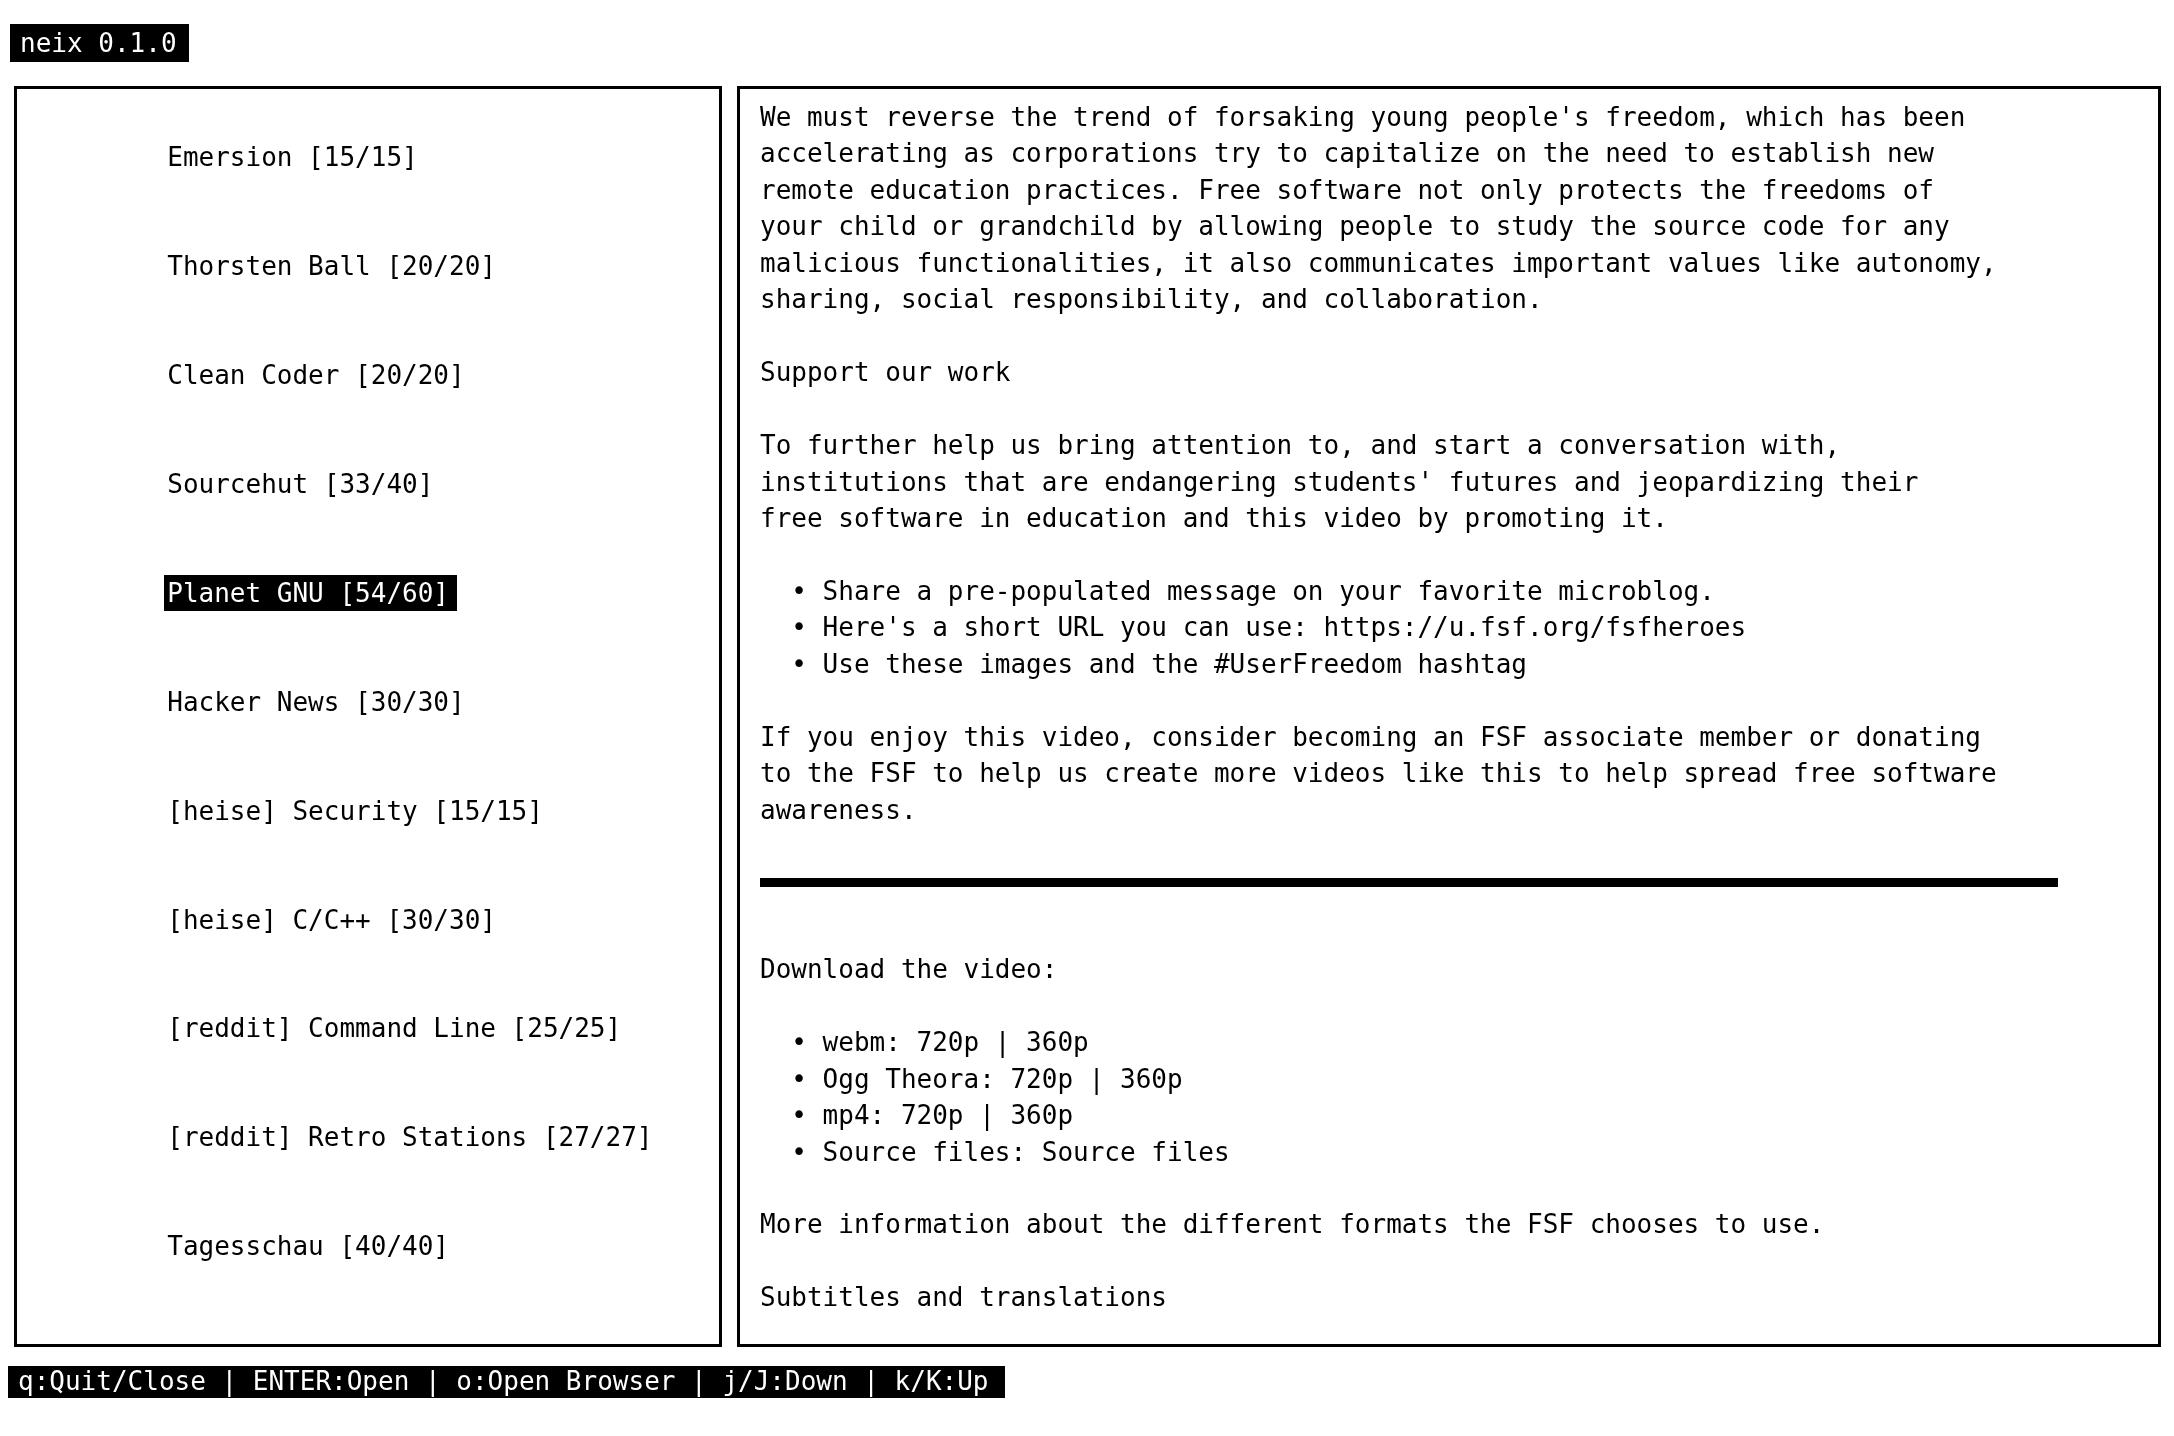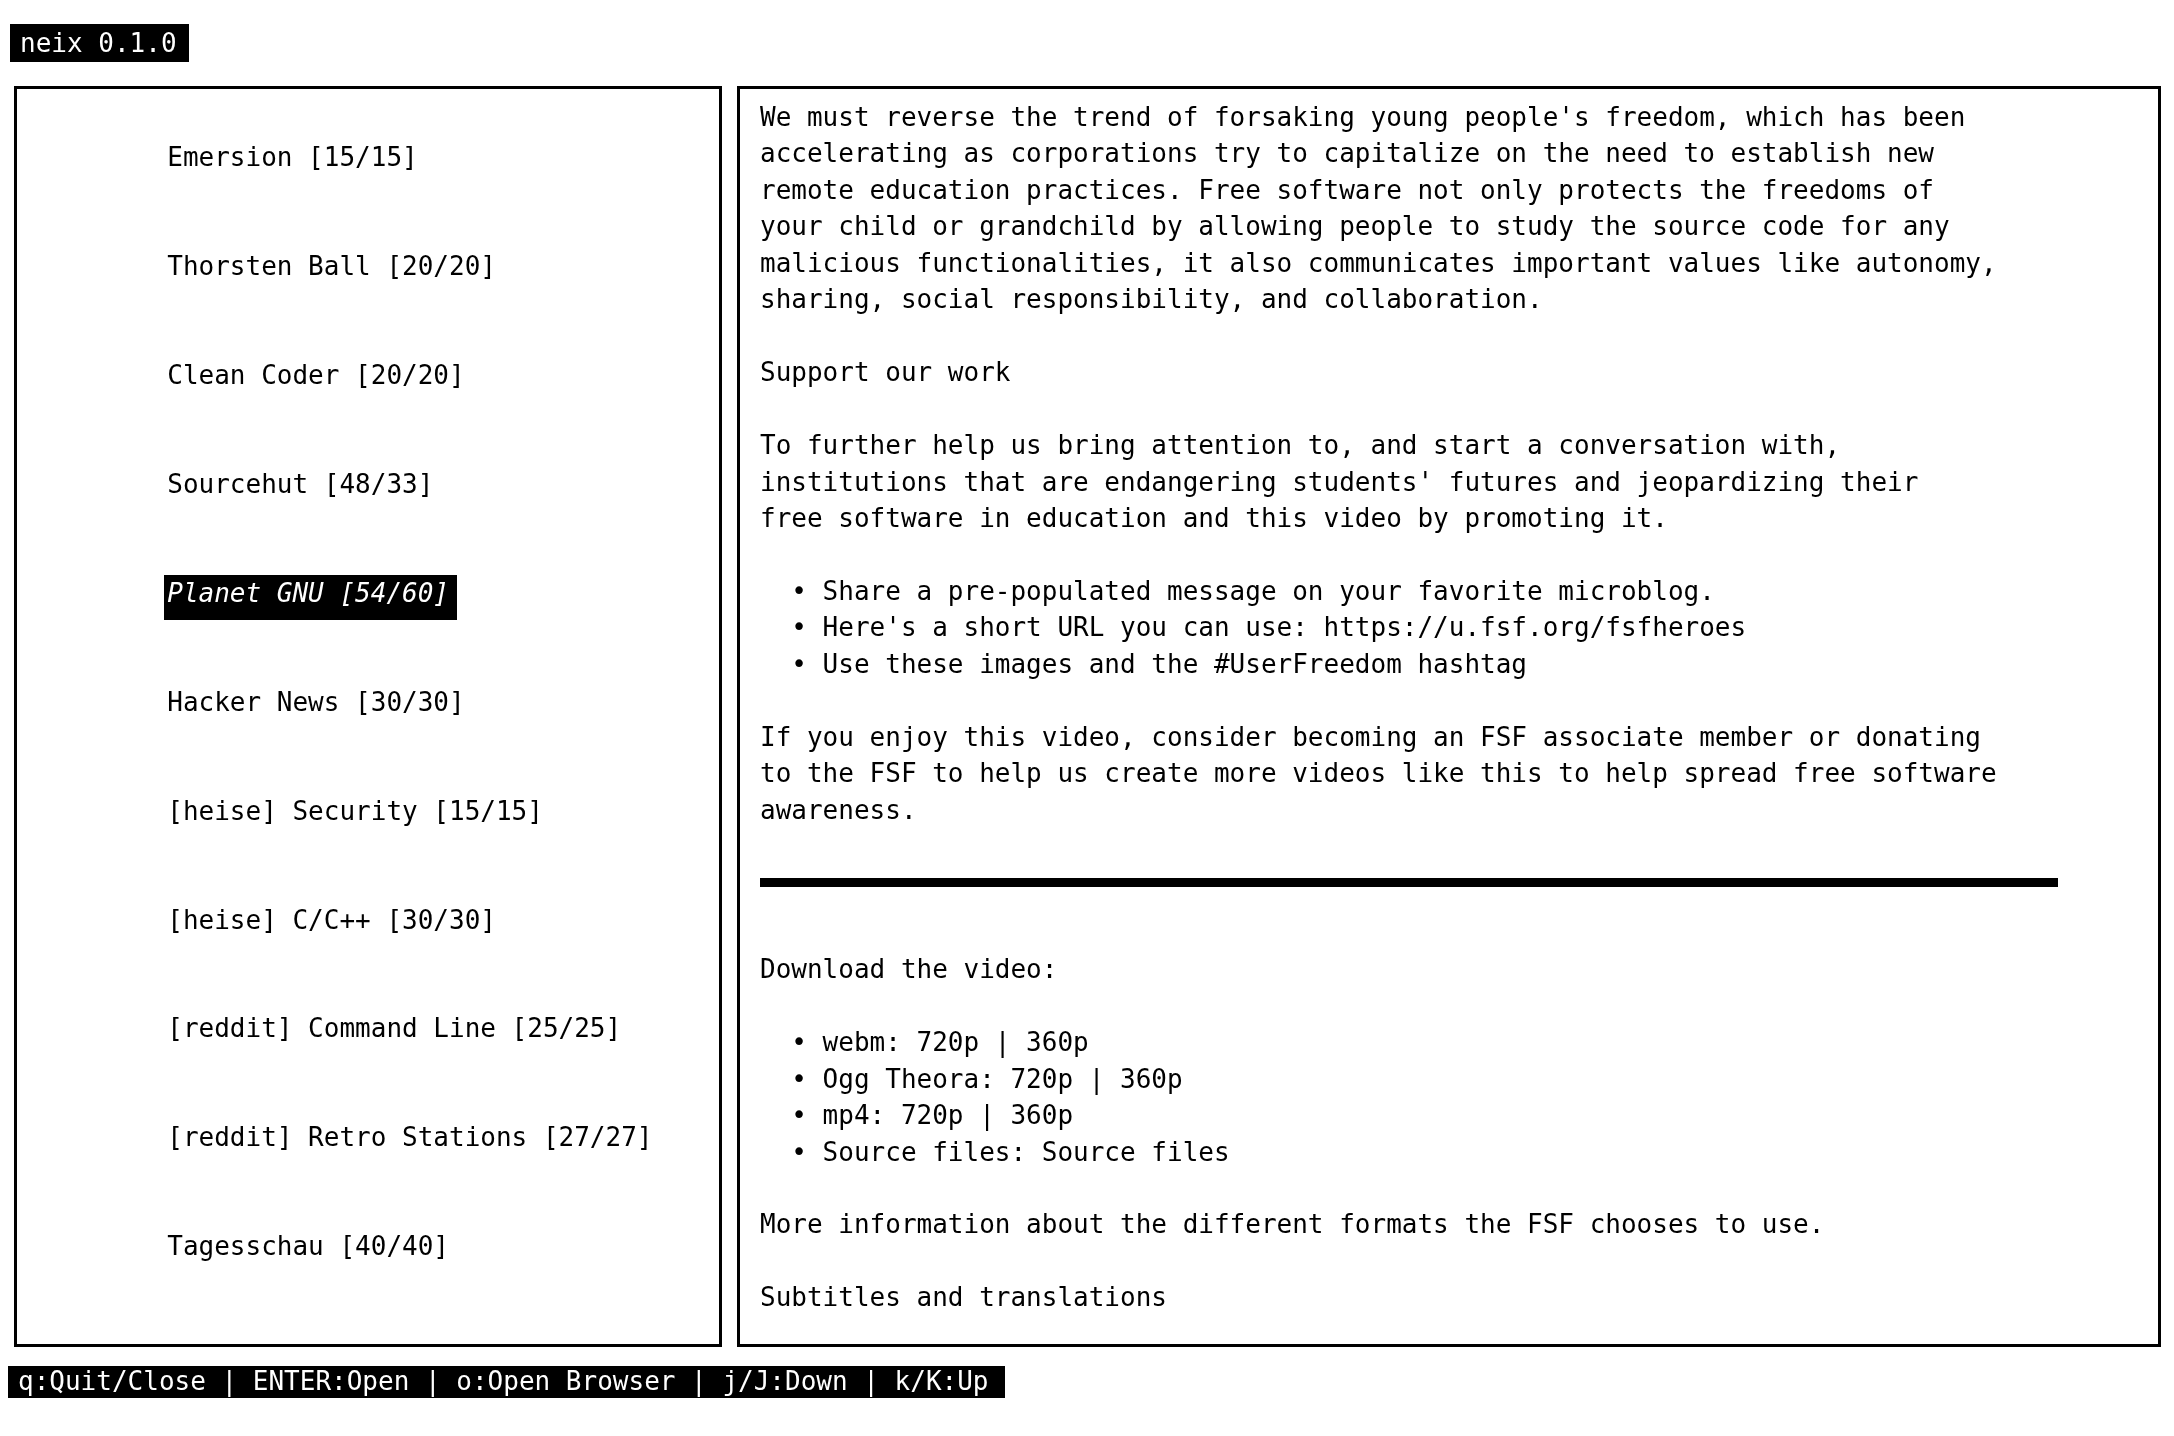--- a/index.html
+++ b/index.html
@@ -26,21 +26,21 @@
   .feeds-panel{
     position:absolute;left:14px;top:86px;
     width:708px;height:1261px;
     border:3px solid var(--fg);
     padding:14px 0 0 25px;
   }
   .feed-row{line-height:36.3px;white-space:pre;}
   .feed-label{padding:3px 0;}
   .feed-row.selected .feed-label{
     background:var(--hl-bg);color:var(--hl-fg);
-    padding:3px 8px 12px 3px;margin-left:-3px;font-style:italic;
+    padding:3px 8px 3px 3px;margin-left:-3px;
   }
   .article-panel{
     position:absolute;left:737px;top:86px;
     width:1424px;height:1261px;
     border:3px solid var(--fg);
     padding:10px 14px 0 20px;
   }
   .article-line{
     line-height:36.45px;min-height:36.45px;white-space:pre;
   }
@@ -68,21 +68,21 @@
       <div class="feed-row">
         <span class="feed-label">Emersion [15/15]</span>
       </div>
       <div class="feed-row">
         <span class="feed-label">Thorsten Ball [20/20]</span>
       </div>
       <div class="feed-row">
         <span class="feed-label">Clean Coder [20/20]</span>
       </div>
       <div class="feed-row">
-        <span class="feed-label">Sourcehut [48/33]</span>
+        <span class="feed-label">Sourcehut [33/40]</span>
       </div>
       <div class="feed-row selected">
         <span class="feed-label">Planet GNU [54/60]</span>
       </div>
       <div class="feed-row">
         <span class="feed-label">Hacker News [30/30]</span>
       </div>
       <div class="feed-row">
         <span class="feed-label">[heise] Security [15/15]</span>
       </div>

